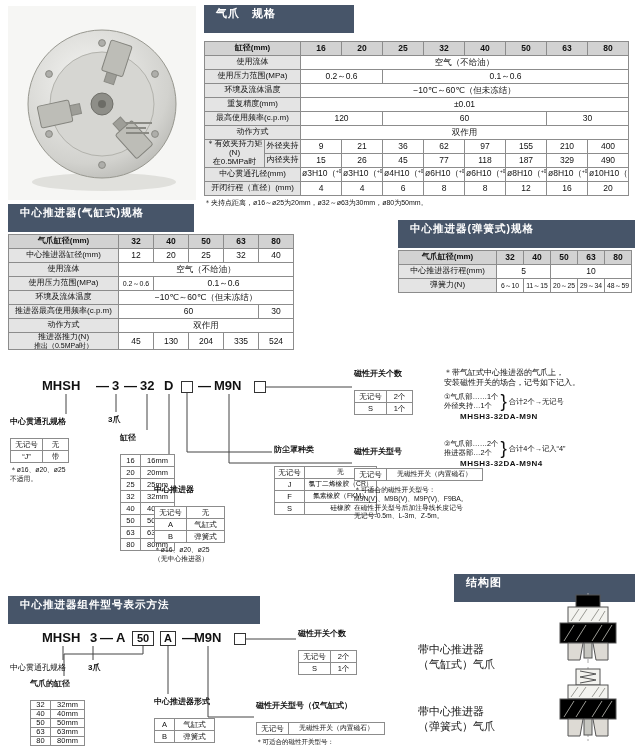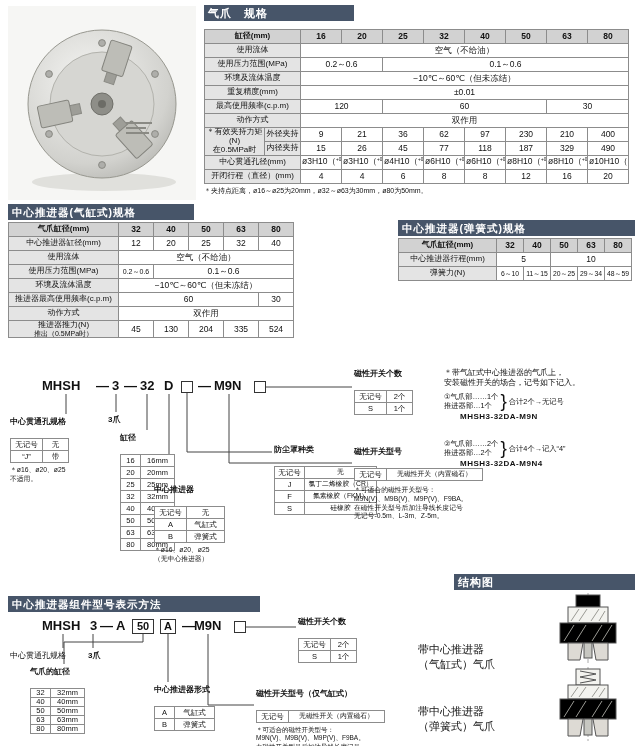--- a/index.html
+++ b/index.html
@@ -1,22 +1,22 @@
 <!DOCTYPE html>
 <html style="--section_bg: #475569; --section_fg: #ffffff; --label_bg: #e4e4e4; --header_bg: #d2d2d2; --border: #8c8c8c;"><head>
 <meta charset="utf-8">
 <style>
   *{margin:0;padding:0;box-sizing:border-box}
   html,body{background:#fff}
   body{width:643px;height:746px;position:relative;overflow:hidden;
        font-family:"Liberation Sans","DejaVu Sans",sans-serif;color:#111}
   .abs{position:absolute}
   .sec-bar{background:var(--section_bg,#475569);color:var(--section_fg,#fff);
-           font-size:11px;font-weight:bold;height:16px;line-height:16px;
-           padding:0 4px;letter-spacing:1px;white-space:nowrap}
+           font-size:11px;font-weight:bold;height:28px;line-height:16px;
+           padding:0 12px;letter-spacing:1px;white-space:nowrap}
   table{border-collapse:collapse;table-layout:fixed}
   .spec td{border:1px solid var(--border,#8c8c8c);text-align:center;font-size:8.5px;
            height:14px;line-height:1.1;padding:0 1px;background:#fff;overflow:hidden}
   .spec td.lb{background:var(--label_bg,#e4e4e4);font-size:8px}
   .spec td.hd{background:var(--header_bg,#d2d2d2);font-weight:bold}
   .foot{font-size:7px;margin-top:2px}
   .hole-cell{font-size:6.5px;white-space:nowrap}
   .frac{display:inline-flex;flex-direction:column;vertical-align:middle;
         font-size:4.6px;line-height:1.1}
   .frac i{font-style:normal}
@@ -145,21 +145,21 @@
       <td class="lb" rowspan="2">
         <div>＊有效夹持力矩(N)</div>
         <div>在0.5MPa时</div>
       </td>
       <td class="lb">外径夹持</td>
       <td>9</td>
       <td>21</td>
       <td>36</td>
       <td>62</td>
       <td>97</td>
-      <td>230</td>
+      <td>155</td>
       <td>210</td>
       <td>400</td>
     </tr>
     <tr>
       <td class="lb">内径夹持</td>
       <td>15</td>
       <td>26</td>
       <td>45</td>
       <td>77</td>
       <td>118</td>
@@ -480,21 +480,21 @@
         <div>无记号-0.5m、L-3m、Z-5m。</div>
       </div>
     </div>
 
     <div class="ann" style="left:436px;top:2px;width:190px">
       <div class="rnote">＊带气缸式中心推进器的气爪上，</div>
       <div class="rnote">安装磁性开关的场合，记号如下记入。</div>
       <div style="display:flex;align-items:center;margin-top:4px">
         <div>
           <div class="rsmall">①气爪部……1个</div>
-          <div class="rsmall">推进器部…1个</div>
+          <div class="rsmall">外径夹持…1个</div>
         </div>
         <span class="brace">}</span>
         <span class="rsmall">合计2个→无记号</span>
       </div>
       <div class="mcode" style="margin-left:16px">MHSH3-32DA-M9N</div>
       <div style="display:flex;align-items:center;margin-top:18px">
         <div>
           <div class="rsmall">②气爪部……2个</div>
           <div class="rsmall">推进器部…2个</div>
         </div>

